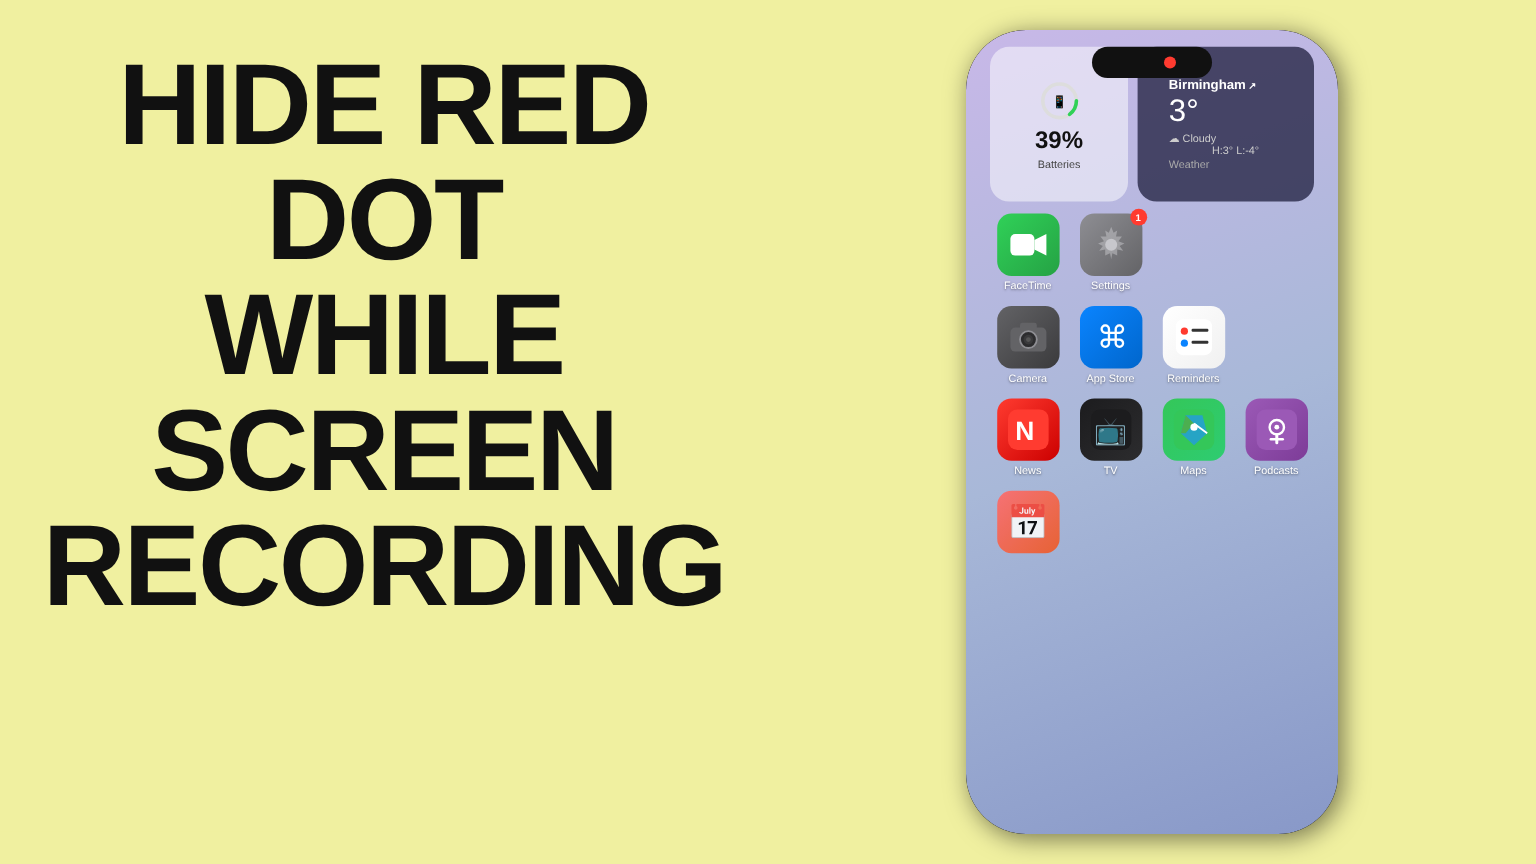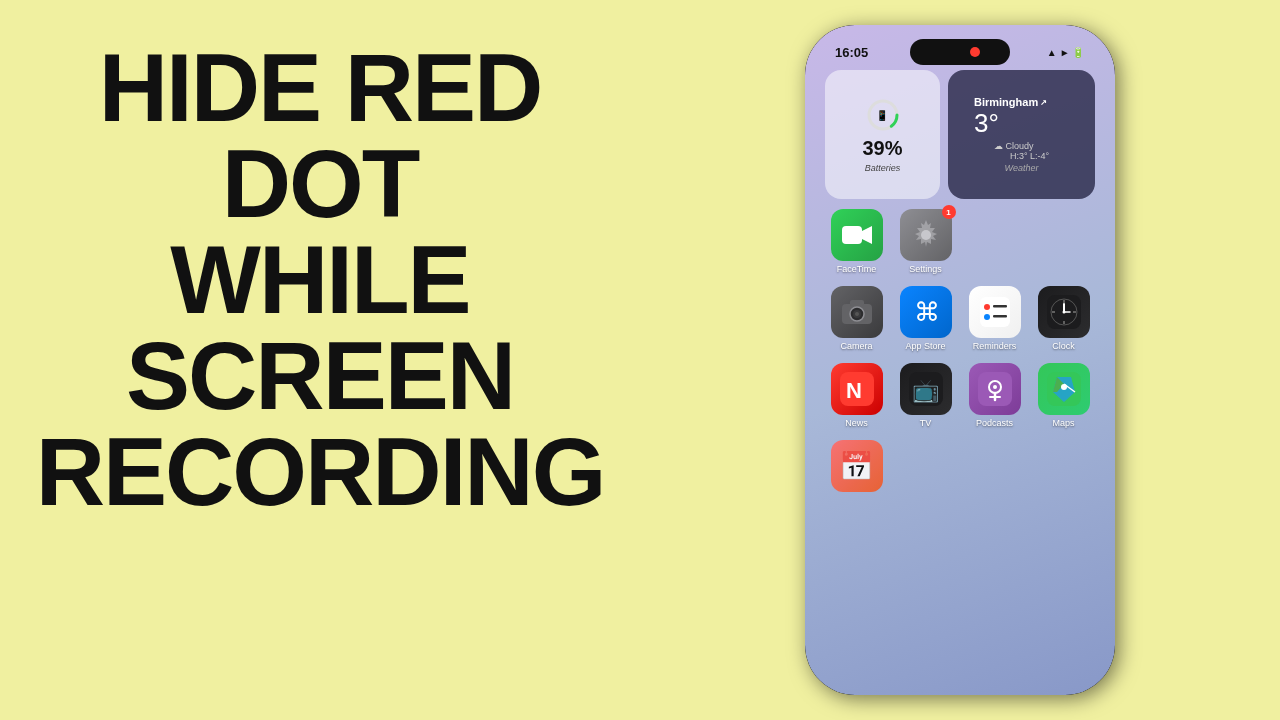--- a/index.html
+++ b/index.html
@@ -132,36 +132,35 @@
     }
     .battery-percent {
       font-size: 20px;
       font-weight: 700;
       color: #111;
       text-align: center;
     }
     .widget-label {
       font-size: 9px;
       color: #444;
-      text-align: center;
+      text-align: left;
       margin-top: 3px;
-      font-style: italic;
     }
 
     .widget-weather {
       flex: 1;
       background: rgba(30,30,60,0.75);
       border-radius: 16px;
       padding: 26px;
       min-height: 90px;
       color: white;
     }
     .weather-city { font-size: 11px; font-weight: 700; display: flex; align-items: center; gap: 2px; }
     .weather-temp { font-size: 26px; font-weight: 300; }
-    .weather-desc { font-size: 9px; color: #ccc; margin-top: 2px; margin-left: 20px; }
+    .weather-desc { font-size: 9px; color: #ccc; margin-top: 2px; }
     .weather-hl { font-size: 9px; color: #ccc; margin-left: 36px; }
 
     
     .app-grid {
       display: grid;
       grid-template-columns: repeat(4, 1fr);
       gap: 6px;
       padding: 6px 12px;
     }
     .app-item {
@@ -256,28 +255,20 @@
 
 <div class="right-panel">
   <div class="phone">
 
     <div class="screen">
 
       <div class="dynamic-island">
         <div class="recording-dot"></div>
       </div>
 
-      <div class="status-bar">
-        <span class="status-time">16:05</span>
-        <div class="status-icons">
-          <span>▲</span>
-          <span>►</span>
-          <span>🔋</span>
-        </div>
-      </div>
 
       <div class="widgets-row">
 
         <div class="widget-battery">
           <div class="battery-ring">
             <svg viewBox="0 0 36 36">
               <circle cx="18" cy="18" r="14" fill="none" stroke="#ddd" stroke-width="3"></circle>
               <circle cx="18" cy="18" r="14" fill="none" stroke="#30d158" stroke-width="3" stroke-dasharray="35 88" stroke-dashoffset="22" stroke-linecap="round"></circle>
 
               <text x="18" y="22" text-anchor="middle" font-size="10" fill="#555">📱</text>
@@ -359,38 +350,20 @@
               <rect x="2" y="2" width="30" height="30" rx="6" fill="white"></rect>
               <circle cx="9" cy="12" r="3" fill="#ff3b30"></circle>
               <rect x="15" y="10" width="14" height="2.5" rx="1" fill="#333"></rect>
               <circle cx="9" cy="22" r="3" fill="#0a84ff"></circle>
               <rect x="15" y="20" width="14" height="2.5" rx="1" fill="#333"></rect>
             </svg>
           </div>
           <div class="app-name">Reminders</div>
         </div>
 
-        <div class="app-item">
-          <div class="app-icon icon-clock">
-            <svg width="34" height="34" viewBox="0 0 34 34">
-              <rect x="0" y="0" width="34" height="34" rx="8" fill="#1c1c1e"></rect>
-              <circle cx="17" cy="17" r="13" fill="#1c1c1e" stroke="#555" stroke-width="1"></circle>
-
-              <line x1="17" y1="5" x2="17" y2="8" stroke="#777" stroke-width="1.5"></line>
-              <line x1="29" y1="17" x2="26" y2="17" stroke="#777" stroke-width="1.5"></line>
-              <line x1="17" y1="29" x2="17" y2="26" stroke="#777" stroke-width="1.5"></line>
-              <line x1="5" y1="17" x2="8" y2="17" stroke="#777" stroke-width="1.5"></line>
-
-              <line x1="17" y1="17" x2="17" y2="9" stroke="white" stroke-width="2" stroke-linecap="round"></line>
-              <line x1="17" y1="17" x2="23" y2="17" stroke="white" stroke-width="1.5" stroke-linecap="round"></line>
-              <circle cx="17" cy="17" r="1.5" fill="white"></circle>
-            </svg>
-          </div>
-          <div class="app-name">Clock</div>
-        </div>
 
       </div>
 
       <div class="app-grid">
 
         <div class="app-item">
           <div class="app-icon icon-news">
             <svg width="34" height="34" viewBox="0 0 34 34">
               <rect x="0" y="0" width="34" height="34" rx="8" fill="#ff3b30"></rect>
               <text x="6" y="26" font-size="22" fill="white" font-weight="bold">N</text>
@@ -400,48 +373,48 @@
         </div>
 
         <div class="app-item">
           <div class="app-icon icon-tv">
             <svg width="34" height="34" viewBox="0 0 34 34">
               <rect x="0" y="0" width="34" height="34" rx="8" fill="#1c1c1e"></rect>
               <text x="3" y="26" font-size="22" fill="white">📺</text>
             </svg>
           </div>
           <div class="app-name">TV</div>
+        </div>
+
+        <div class="app-item">
+          <div class="app-icon icon-maps">
+            <svg width="34" height="34" viewBox="0 0 34 34">
+              <rect x="0" y="0" width="34" height="34" rx="8" fill="#34c759"></rect>
+              <polygon points="10,5 24,5 28,20 17,30 6,20" fill="#2196F3" opacity="0.7"></polygon>
+              <polygon points="10,5 17,12 10,20 6,20" fill="#4caf50"></polygon>
+              <line x1="17" y1="12" x2="28" y2="20" stroke="white" stroke-width="1.5"></line>
+              <circle cx="17" cy="15" r="3" fill="white"></circle>
+            </svg>
+          </div>
+          <div class="app-name">Maps</div>
         </div>
 
         <div class="app-item">
           <div class="app-icon icon-podcasts">
             <svg width="34" height="34" viewBox="0 0 34 34">
               <rect x="0" y="0" width="34" height="34" rx="8" fill="#9b59b6"></rect>
               <circle cx="17" cy="15" r="6" fill="none" stroke="white" stroke-width="2"></circle>
               <circle cx="17" cy="15" r="2" fill="white"></circle>
               <line x1="17" y1="21" x2="17" y2="28" stroke="white" stroke-width="2.5" stroke-linecap="round"></line>
               <line x1="12" y1="25" x2="22" y2="25" stroke="white" stroke-width="2" stroke-linecap="round"></line>
             </svg>
           </div>
           <div class="app-name">Podcasts</div>
         </div>
 
-        <div class="app-item">
-          <div class="app-icon icon-maps">
-            <svg width="34" height="34" viewBox="0 0 34 34">
-              <rect x="0" y="0" width="34" height="34" rx="8" fill="#34c759"></rect>
-              <polygon points="10,5 24,5 28,20 17,30 6,20" fill="#2196F3" opacity="0.7"></polygon>
-              <polygon points="10,5 17,12 10,20 6,20" fill="#4caf50"></polygon>
-              <line x1="17" y1="12" x2="28" y2="20" stroke="white" stroke-width="1.5"></line>
-              <circle cx="17" cy="15" r="3" fill="white"></circle>
-            </svg>
-          </div>
-          <div class="app-name">Maps</div>
-        </div>
-
       </div>
 
       <div class="app-grid" style="opacity:0.9;">
         <div class="app-item">
           <div class="app-icon" style="background:linear-gradient(135deg,#ff6b6b,#ee5a24); border-radius:12px;">
             <span style="font-size:28px">📅</span>
           </div>
         </div>
       </div>
 

